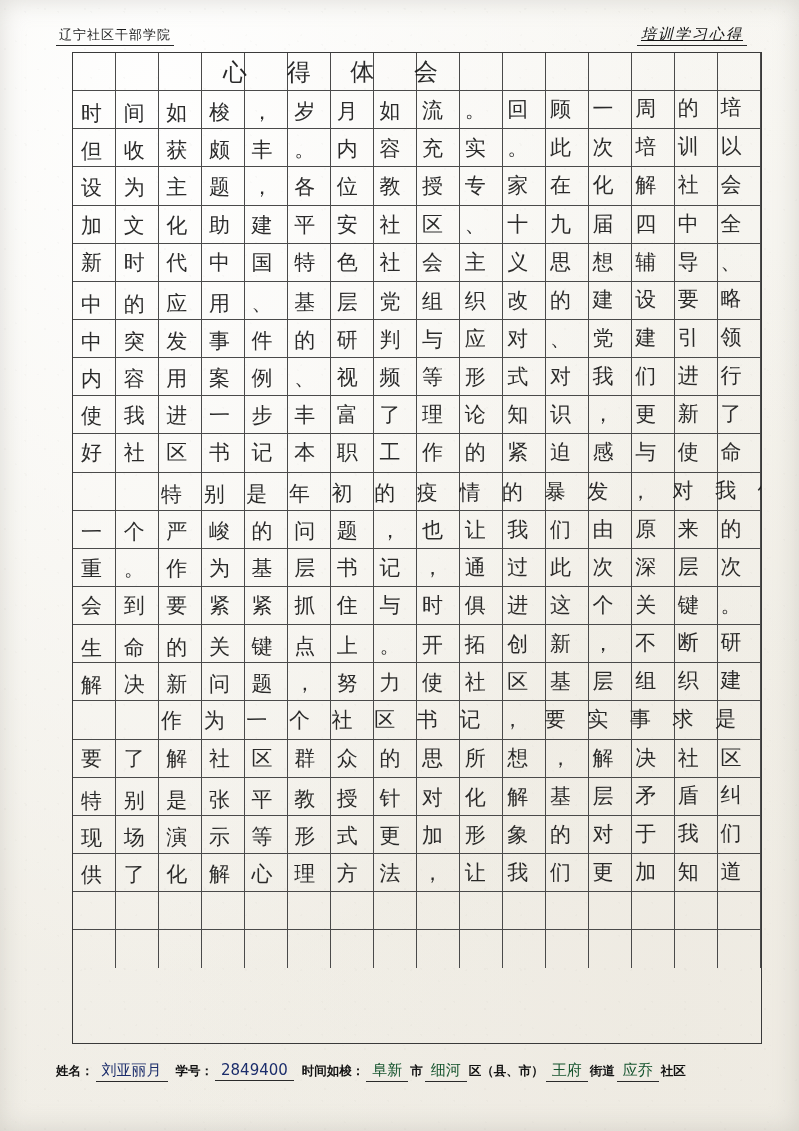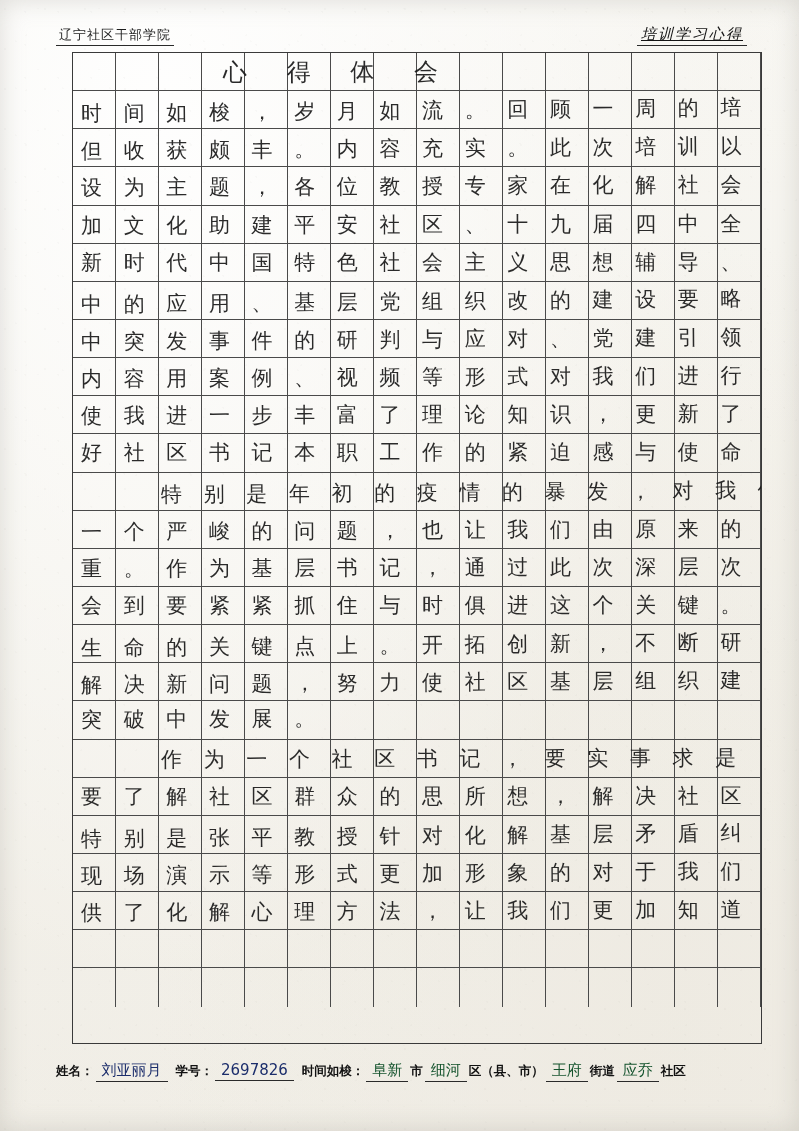--- a/index.html
+++ b/index.html
@@ -547,41 +547,20 @@
         <div class="grid-cell"></div>
         <div class="grid-cell"></div>
         <div class="grid-cell"></div>
         <div class="grid-cell"></div>
         <div class="grid-cell"></div>
         <div class="grid-cell"></div>
         <div class="grid-cell"></div>
         <div class="grid-cell"></div>
         <div class="grid-cell"></div>
         <div class="hand-line">
-          <span class="hand-text" style="margin-left: 8px; letter-spacing: 21.625px; transform: rotate(-0.3deg);">突破中发展。</span>
-        </div>
-      </div>
-      <div class="grid-row">
-        <div class="grid-cell"></div>
-        <div class="grid-cell"></div>
-        <div class="grid-cell"></div>
-        <div class="grid-cell"></div>
-        <div class="grid-cell"></div>
-        <div class="grid-cell"></div>
-        <div class="grid-cell"></div>
-        <div class="grid-cell"></div>
-        <div class="grid-cell"></div>
-        <div class="grid-cell"></div>
-        <div class="grid-cell"></div>
-        <div class="grid-cell"></div>
-        <div class="grid-cell"></div>
-        <div class="grid-cell"></div>
-        <div class="grid-cell"></div>
-        <div class="grid-cell"></div>
-        <div class="hand-line">
           <span class="hand-text" style="margin-left: 88px; letter-spacing: 21.625px; transform: rotate(-0.18deg);">作为一个社区书记，要实事求是，讲实效，办实事，</span>
         </div>
       </div>
       <div class="grid-row">
         <div class="grid-cell"></div>
         <div class="grid-cell"></div>
         <div class="grid-cell"></div>
         <div class="grid-cell"></div>
         <div class="grid-cell"></div>
         <div class="grid-cell"></div>
@@ -704,21 +683,21 @@
           <span class="hand-text"></span>
         </div>
       </div>
     </div>
 
   <div class="sheet-footer">
     <span class="ft-label">姓名：</span>
     <span class="ft-fill">刘亚丽月</span>
     <span class="ft-gap"></span>
     <span class="ft-label">学号：</span>
-    <span class="ft-fill">2697826</span>
+    <span class="ft-fill">2849400</span>
     <span class="ft-gap"></span>
     <span class="ft-label">时间如梭：</span>
     <span class="ft-fill ink-dark">阜新</span>
     <span class="ft-label">市</span>
     <span class="ft-fill ink-dark">细河</span>
     <span class="ft-label">区（县、市）</span>
     <span class="ft-fill ink-dark">王府</span>
     <span class="ft-label">街道</span>
     <span class="ft-fill ink-dark">应乔</span>
     <span class="ft-label">社区</span>

